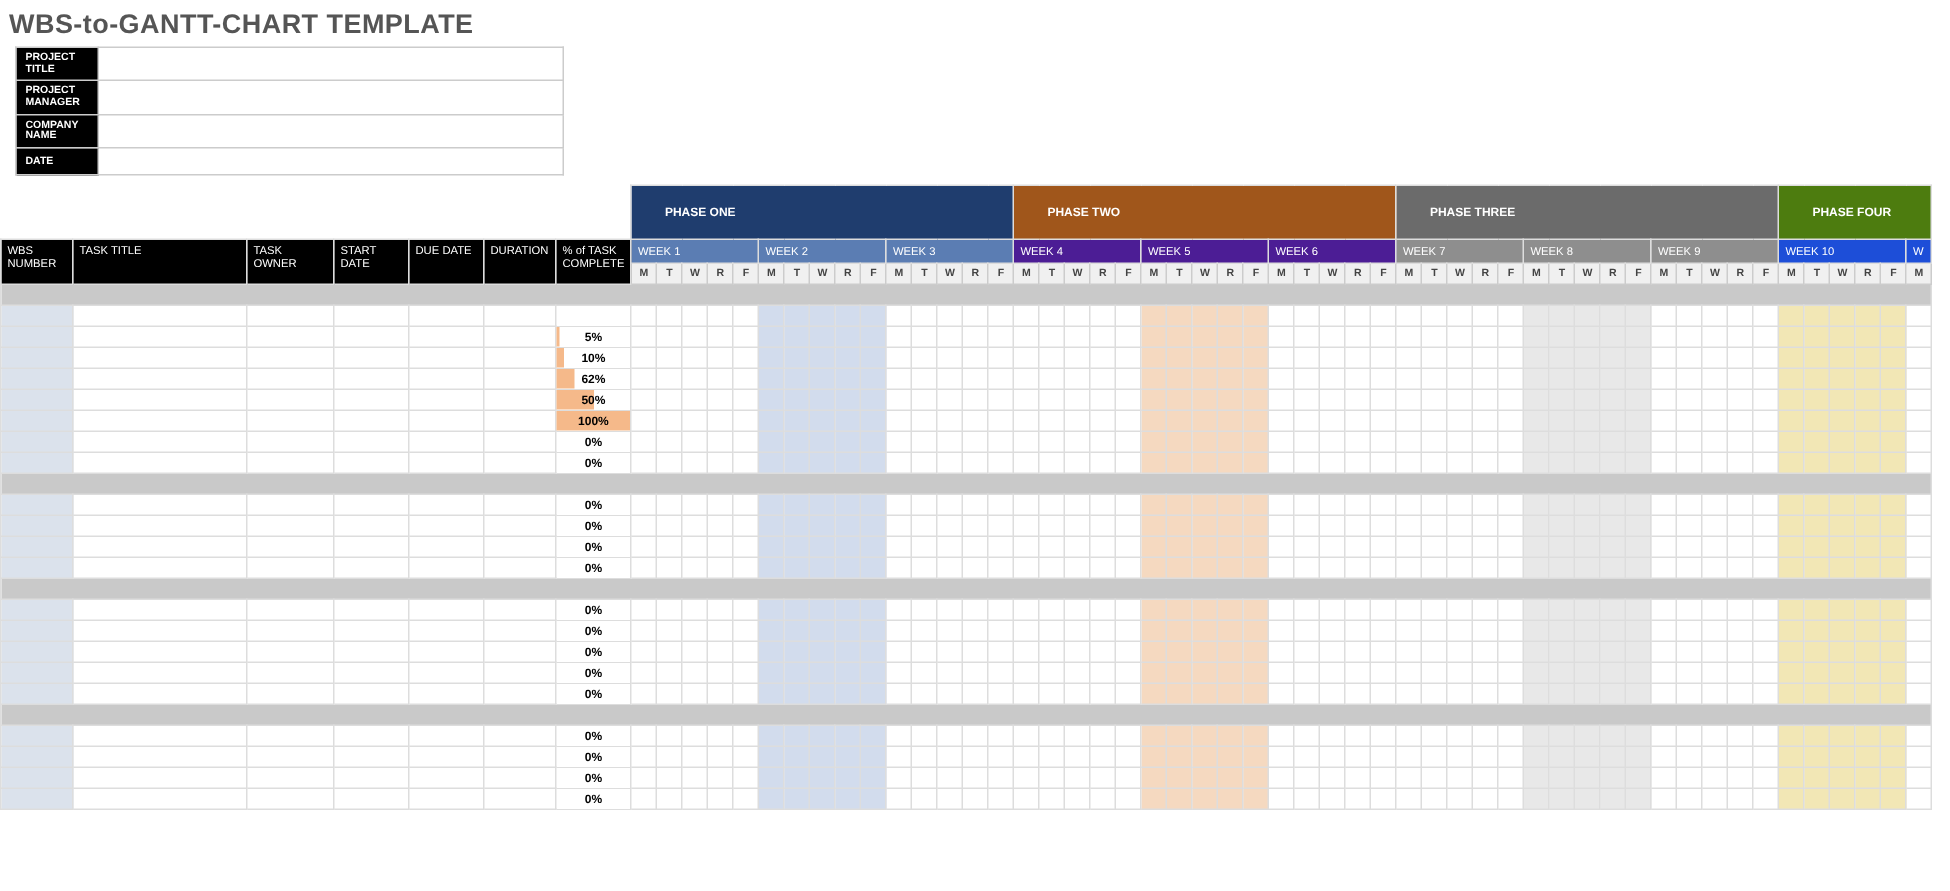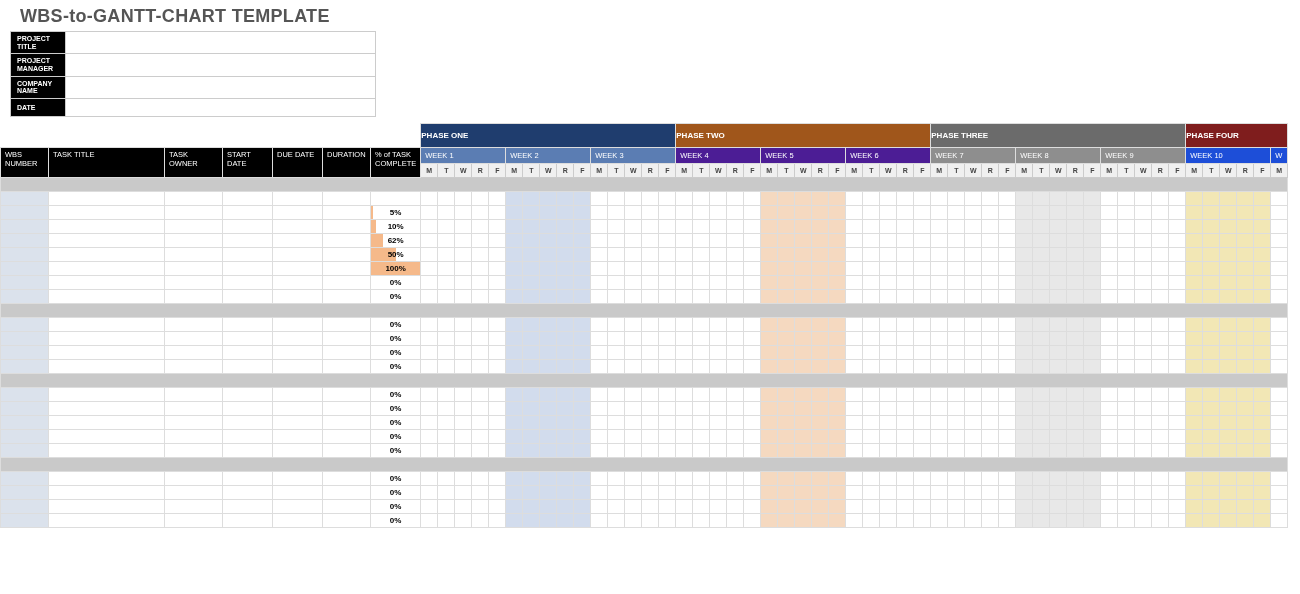--- a/index.html
+++ b/index.html
@@ -1,28 +1,28 @@
 <!DOCTYPE html>
 <html><head>
 <meta charset="utf-8">
 <style>
 * { box-sizing: border-box; margin: 0; padding: 0; }
 body { font-family: Arial, sans-serif; font-size: 9px; background: #fff; overflow-x: auto; width: 1300px; }
-.title { font-size: 18px; font-weight: bold; color: #555; padding: 6px 20px 4px; letter-spacing: 0.3px; }
+.title { font-size: 18px; font-weight: bold; color: #555; padding: 6px 6px 4px; letter-spacing: 0.3px; }
 .meta-block { border-collapse: collapse; margin: 0 10px 6px; }
 .meta-block td { border: 1px solid #ccc; padding: 3px 6px; }
 .meta-label { background: #000; color: #fff; font-size: 7px; font-weight: bold; width: 55px; line-height: 1.1; }
 .meta-value { background: #fff; width: 310px; height: 18px; }
 .grid { border-collapse: collapse; table-layout: fixed; }
 .grid td, .grid th { border: 1px solid #ddd; padding: 0; text-align: center; font-size: 8px; }
-.phase-row th { color: #fff; text-align: left; font-weight: bold; font-size: 8px; padding: 4px 0; height: 24px; }
+.phase-row th { color: #fff; text-align: left; font-weight: bold; font-size: 8px; padding: 4px 22px; height: 36px; }
 .phase-one { background: #1f3d6e; }
 .phase-two { background: #a0561b; }
 .phase-three { background: #6b6b6b; margin-left: 12px; }
-.phase-four { background: #7f1d1d; }
+.phase-four { background: #4d7c0f; }
 .week-row th { color: #fff; text-align: left; font-weight: normal; font-size: 7.5px; padding: 2px 4px; height: 16px; }
 .wk-blue { background: #5b7db3; }
 .wk-orange { background: #4c1d95; }
 .wk-gray { background: #8e8e8e; }
 .wk-yellow { background: #1d4ed8; }
 .day-row th { background: #f0f0f0; color: #444; font-size: 7px; height: 14px; border: 1px solid #ccc; }
 .hdr-black { background: #000; color: #fff; font-weight: bold; vertical-align: top; text-align: left; padding: 4px 4px; font-size: 7.5px; line-height: 1.2; }
 .wbs-col { width: 48px; }
 .title-col { width: 116px; }
 .owner-col { width: 58px; }

